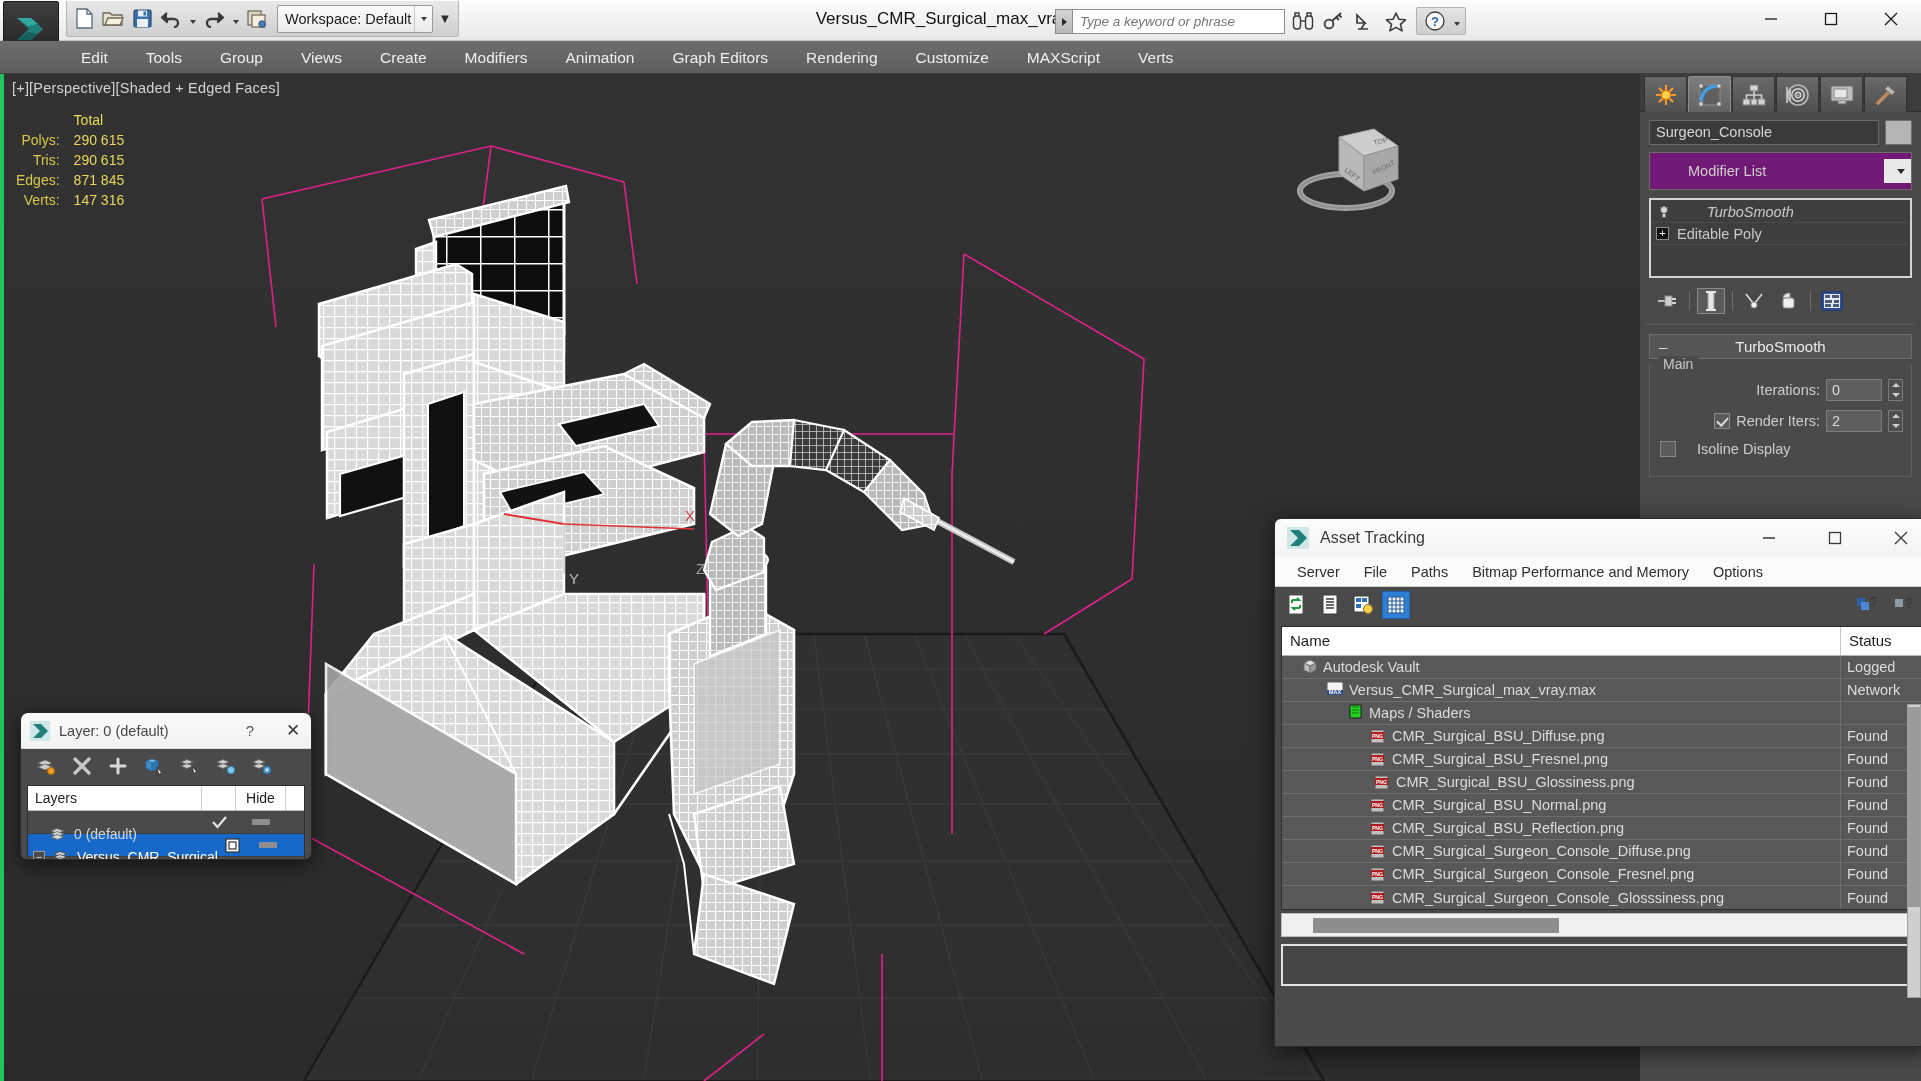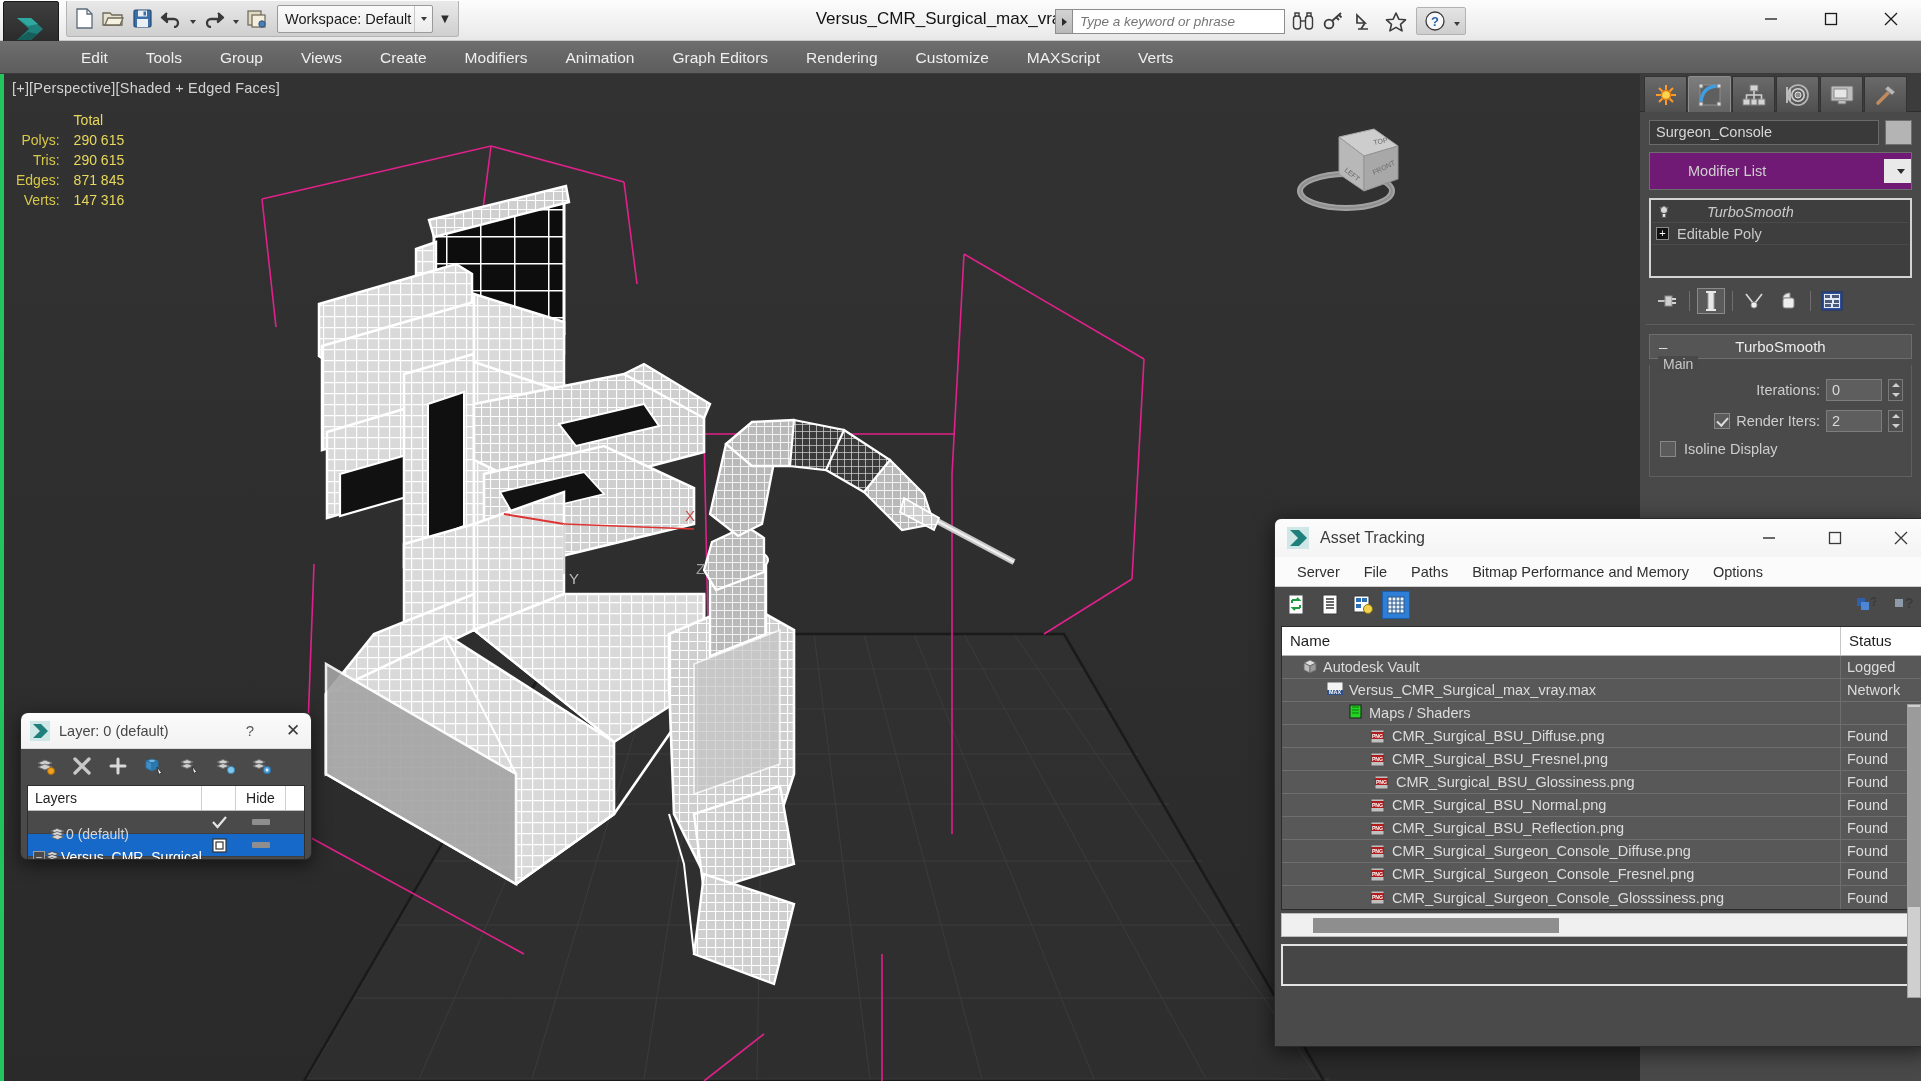--- a/index.html
+++ b/index.html
@@ -188,21 +188,21 @@
     border:solid #ddd; border-width:0 2px 2px 0; transform:rotate(42deg);
   }
   .ts-spin {
     width:56px;height:22px;background:#5e5e5e;border:1px solid #7d7d7d;
     color:#d8d8d8; font-size:14.5px; padding-left:5px; line-height:20px;
   }
   .ts-arrows { width:15px;height:22px;background:#4e4e4e;border:1px solid #7a7a7a;
                display:flex;flex-direction:column;align-items:center;justify-content:space-around;}
   .ts-arrows i.up { width:0;height:0;border-left:4px solid transparent;border-right:4px solid transparent;border-bottom:4px solid #cfcfcf;}
   .ts-arrows i.dn { width:0;height:0;border-left:4px solid transparent;border-right:4px solid transparent;border-top:4px solid #cfcfcf;}
-  .ts-row.left { justify-content:flex-start; gap:8px; padding-left:2px;}
+  .ts-row.left { justify-content:flex-start; gap:21px; padding-left:2px;}
 
   
   #layerdlg {
     position:absolute; left:20px; top:712px; width:292px; height:148px;
     background:#4a4a4a; border:1px solid #2a2a2a; border-radius:7px;
     box-shadow: 0 5px 18px rgba(0,0,0,.55); overflow:hidden;
   }
   #ld-title {
     height: 36px; background: linear-gradient(180deg,#fbfbfb,#f2f2f2);
     display:flex; align-items:center; padding-left:9px; gap:9px;
@@ -215,21 +215,21 @@
   #ld-tools { height:34px; display:flex; align-items:center; gap:14px; padding-left:14px; background:#4a4a4a;}
   .ltool { width:22px;height:22px;display:flex;align-items:center;justify-content:center;}
   #ld-list { margin: 2px 6px 0 6px; background:#fff; border:1px solid #2f2f2f; }
   #ld-head { display:flex; height:25px; background:#fff; border-bottom:1px solid #bdbdbd; }
   #ld-head .c1 { flex:1; font-size:14px; color:#1e1e1e; padding-left:7px; line-height:24px; border-right:1px solid #cfcfcf;}
   #ld-head .c2 { width:34px; border-right:1px solid #cfcfcf;}
   #ld-head .c3 { width:50px; font-size:14px; color:#1e1e1e; text-align:center; line-height:24px; border-right:1px solid #cfcfcf;}
   #ld-head .c4 { width:18px; }
   #ld-rows { background:#4a4a4a; height: 117px; overflow:hidden;}
   .lrow { display:flex; height:23px; align-items:center; border-bottom:1px solid #3f3f3f; }
-  .lrow .n { flex:1; display:flex; align-items:center; gap:0; font-size:14px; color:#d6d6d6;margin-top:23px; }
+  .lrow .n { flex:1; display:flex; align-items:center; gap:8px; font-size:14px; color:#d6d6d6;margin-top:23px; }
   .lrow.sel { background:#1669c8; }
   .lrow.sel .n { color:#fff; }
   .lrow .c2 { width:34px; display:flex; align-items:center; justify-content:center; }
   .lrow .c3 { width:50px; display:flex; align-items:center; justify-content:center; }
   .lrow .c4 { width:18px; }
   .hidebar { width:18px;height:6px;background:#8e8e8e;border-radius:1px; }
   .layicon { width:16px;height:13px; }
   .expander { width:12px;height:12px;border:1px solid #9d9d9d;background:#4a4a4a;
               color:#ddd; font-size:10px; line-height:9px; text-align:center; margin-left:2px;}
 

